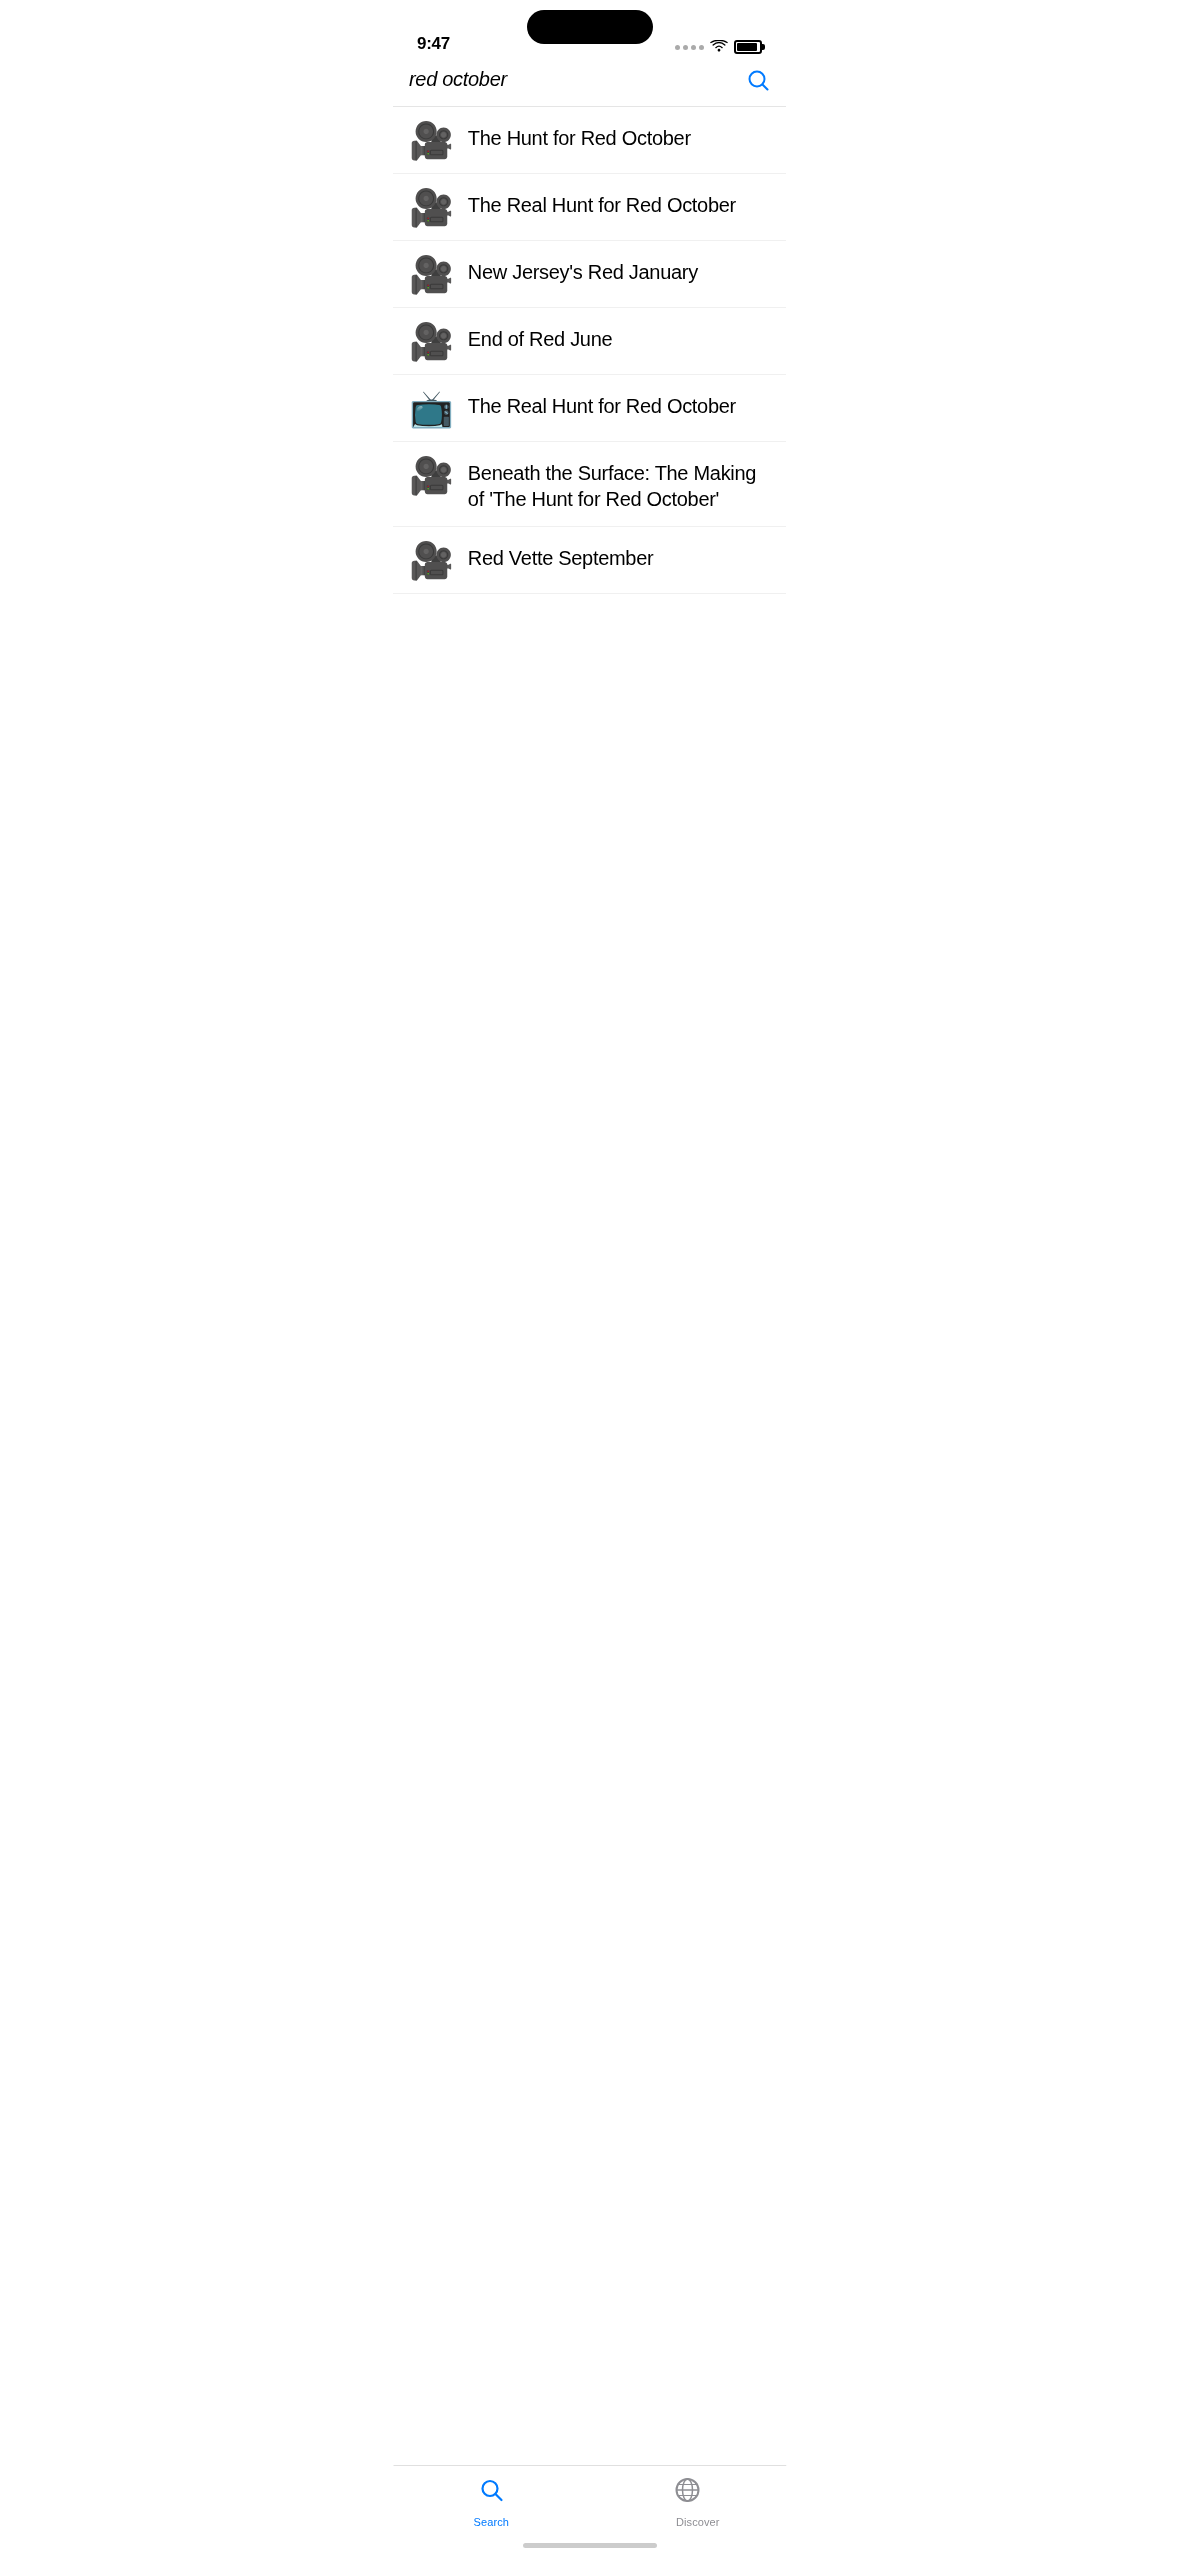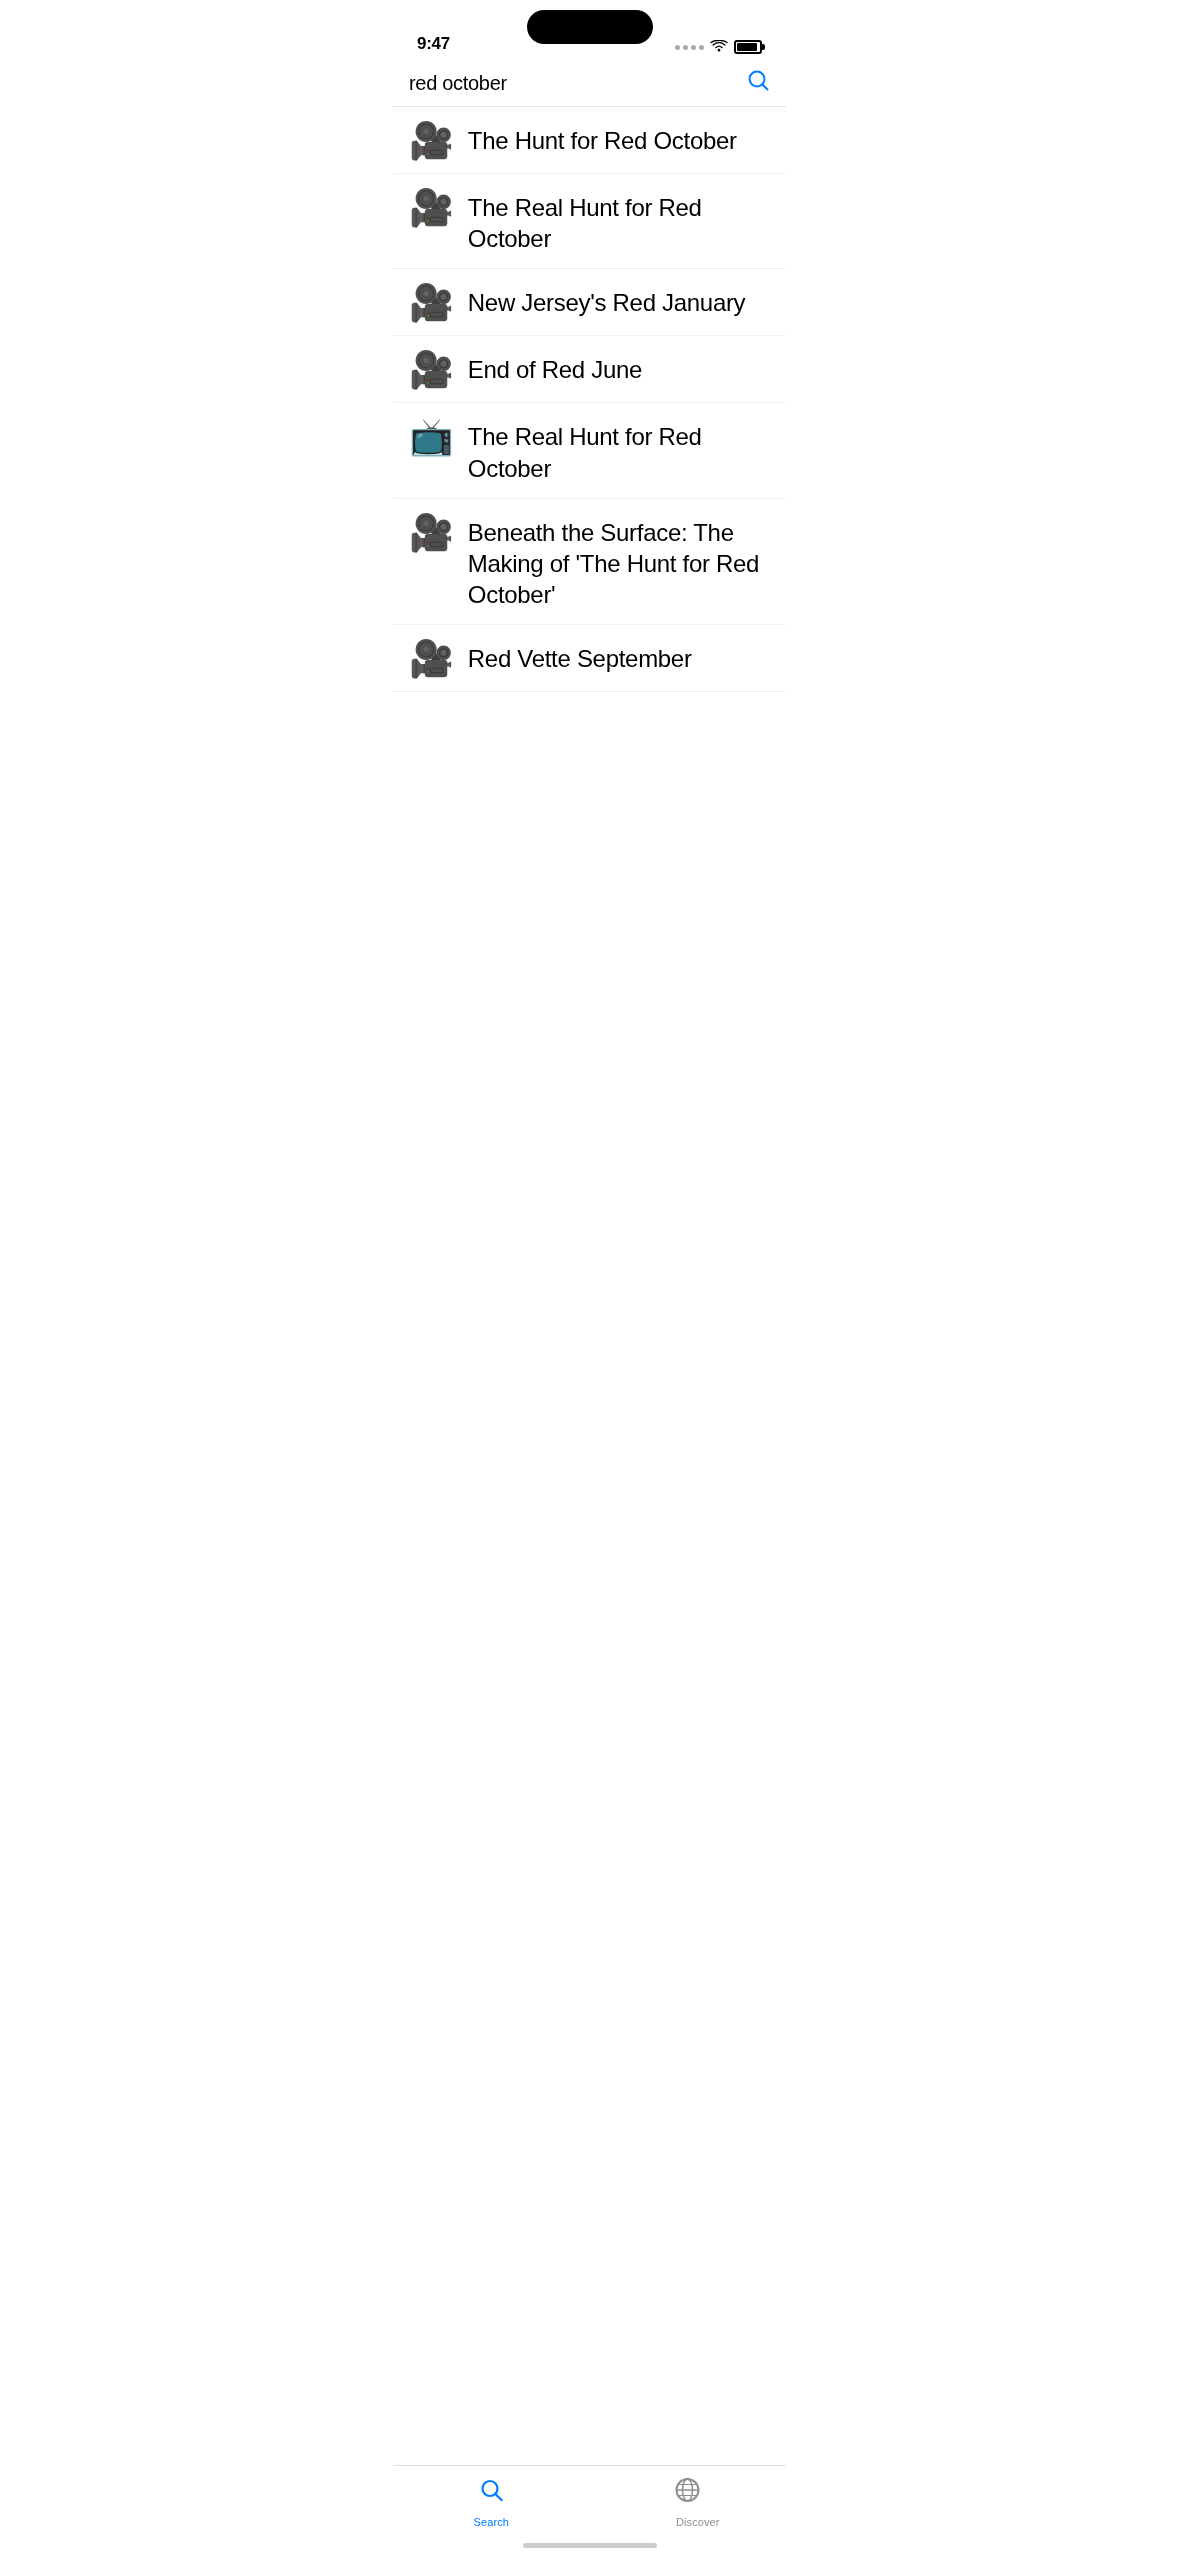--- a/index.html
+++ b/index.html
@@ -96,25 +96,25 @@
     .battery-fill {
       background: #000;
       height: 100%;
       width: 90%;
       border-radius: 1px;
     }
 
     
     .search-bar {
       display: flex;
-      align-items: center;
       justify-content: space-between;
       padding: 8px 16px 8px 16px;
       border-bottom: 1px solid #e5e5e5;
       margin-top: 6px;
+      font-style: italic;
     }
 
     .search-input-text {
       font-size: 20px;
       color: #000;
       font-weight: 400;
       letter-spacing: -0.3px;
     }
 
     .search-icon-blue {
@@ -137,21 +137,21 @@
 
     .result-emoji {
       font-size: 36px;
       margin-right: 14px;
       flex-shrink: 0;
       line-height: 1;
       margin-top: 2px;
     }
 
     .result-title {
-      font-size: 24px;
+      font-size: 20px;
       color: #000;
       font-weight: 400;
       letter-spacing: -0.3px;
       line-height: 1.3;
       padding-top: 4px;
     }
 
     
     .tab-bar {
       position: fixed;

